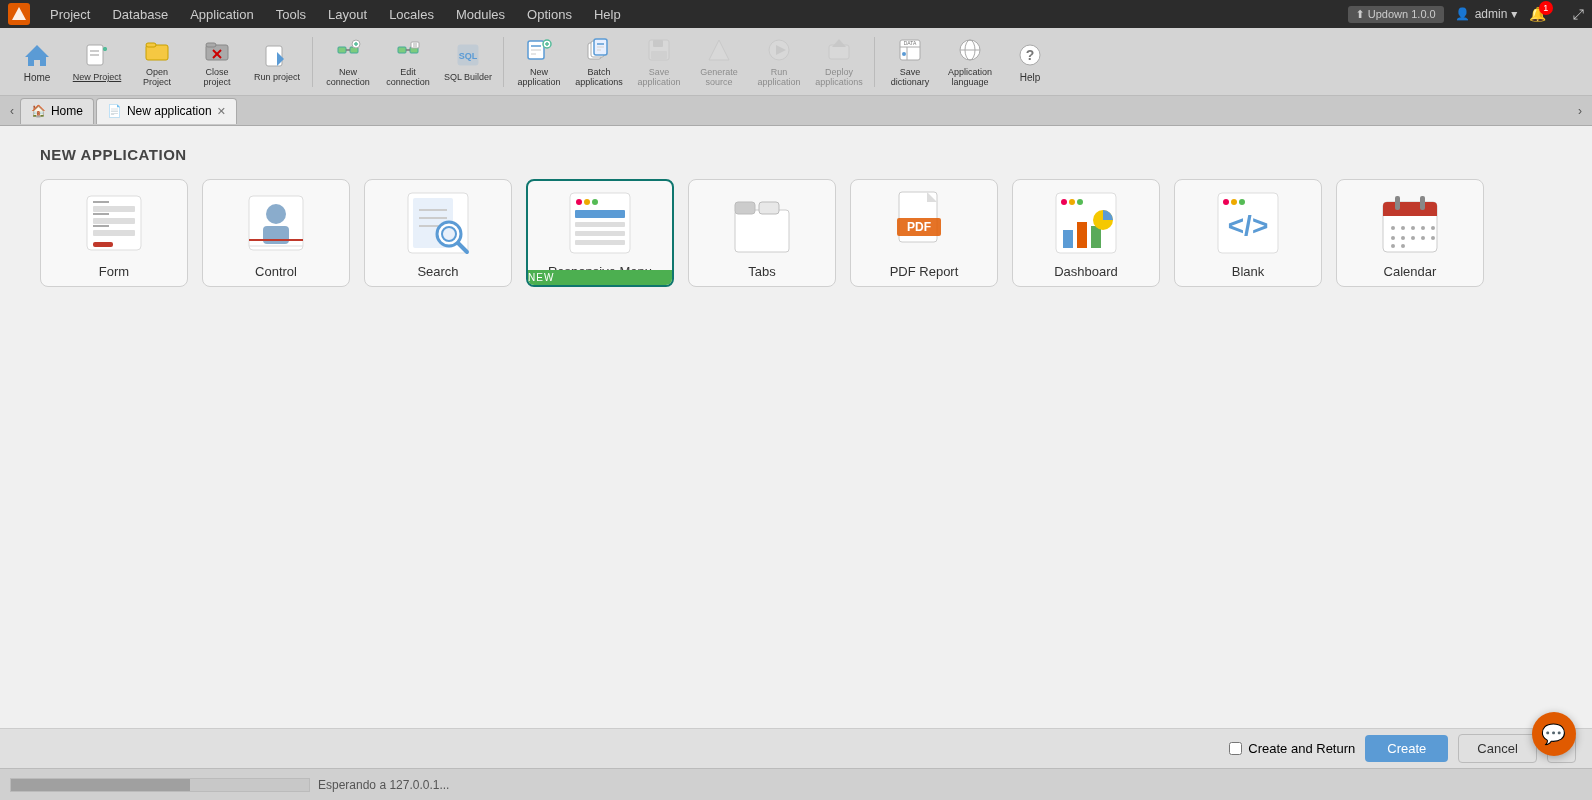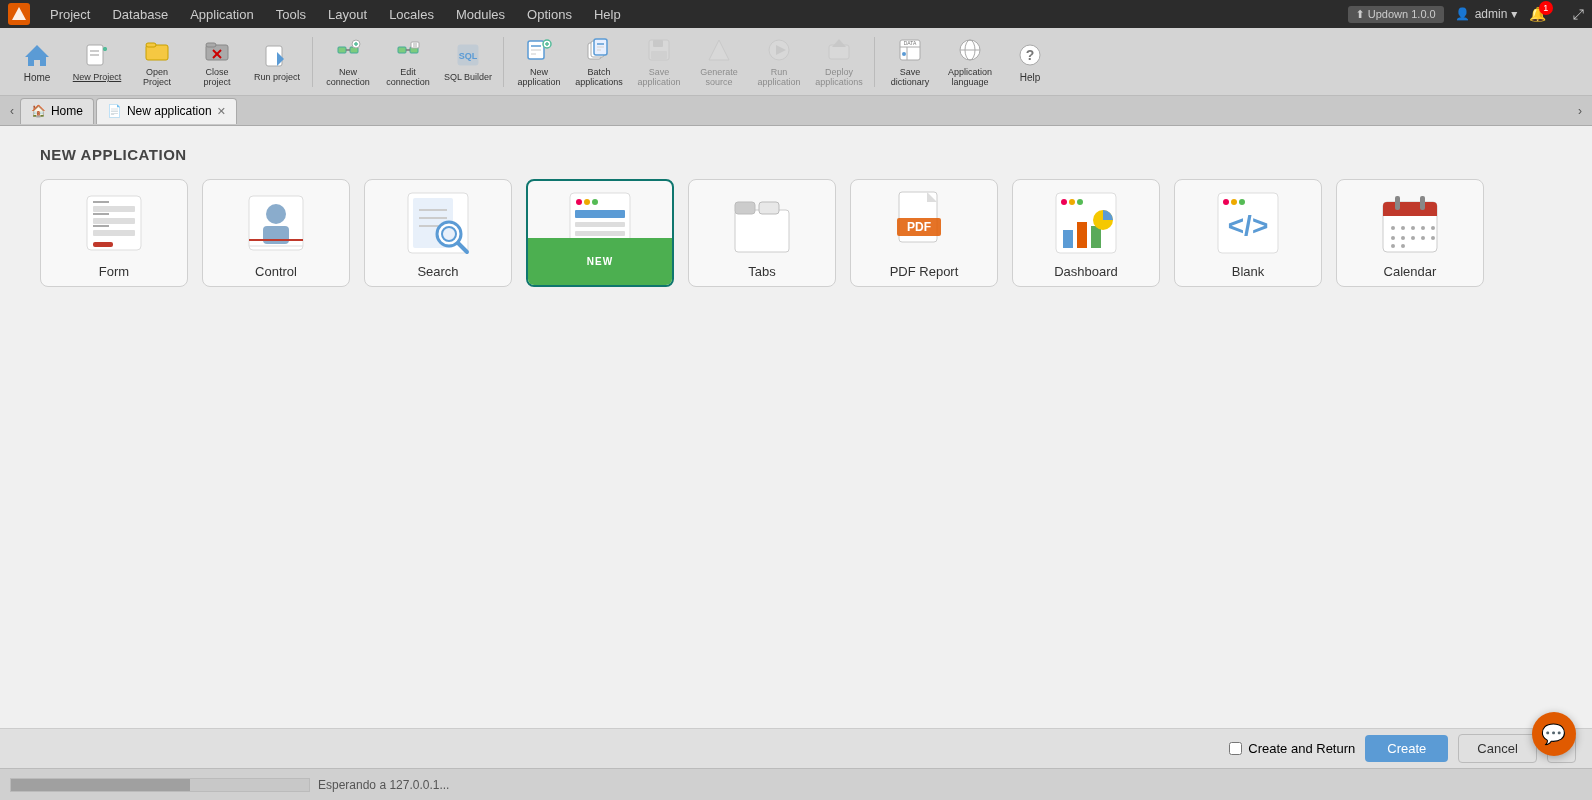--- a/index.html
+++ b/index.html
@@ -138,22 +138,22 @@
     .app-card .card-icon {
       width: 70px; height: 70px;
       display: flex; align-items: center; justify-content: center;
     }
     .app-card .card-label {
       font-size: 13px; color: #333; font-weight: normal;
     }
     .new-badge {
       position: absolute; bottom: 0; left: 0; right: 0;
       background: #4caf50;
-      color: white; font-size: 10px; font-weight: bold;
-      text-align: center; padding: 18px 0;
+      color: white; font-size: 10px; font-weight: normal;
+      padding: 2px 0;
       border-radius: 0 0 6px 6px;
       letter-spacing: 1px;
     }
 
     
     #statusbar {
       background: #d0d0d0;
       height: 32px;
       display: flex; align-items: center;
       padding: 0 10px;

